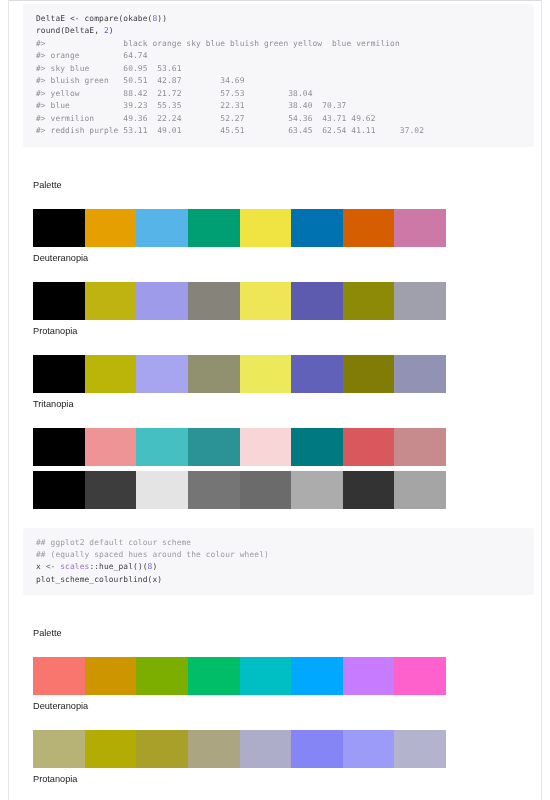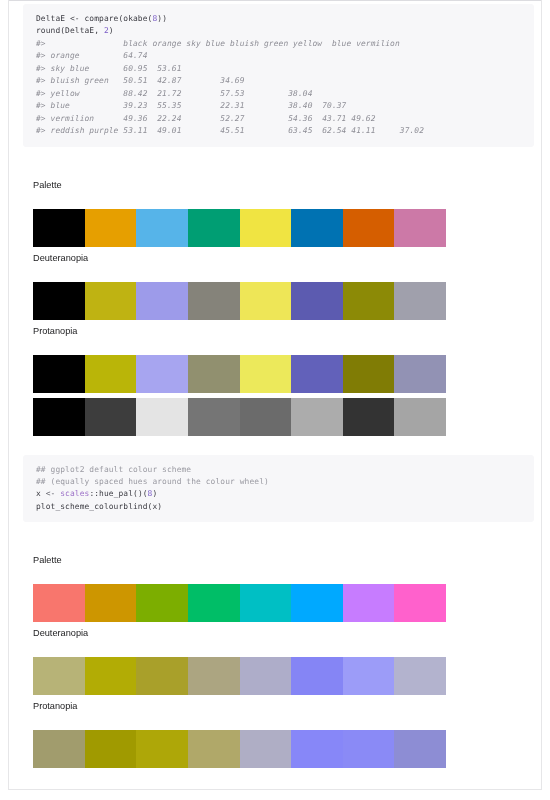--- a/index.html
+++ b/index.html
@@ -45,21 +45,21 @@
     color: #3b3b42;
     white-space: pre;
     overflow: hidden;
     letter-spacing: 0.1px;
   }
   .code-chunk .ln { display: block; white-space: pre; }
   .num   { color: #7a5cc6; }
   .cmt   { color: #9a9aa2; }
   .pkg   { color: #9b6fc7; text-align: right; }
   .arrow { color: #5a5a64; }
-  .out   { color: #8e8e96; font-style: italic; }
+  .out   { color: #8e8e96; }
 
   
   h2.section {
     font-size: 10.5px;
     font-weight: bold;
     color: #1d1d20;
     margin: 19px 0 13px 14px;
     letter-spacing: 0.05px;
   }
 
@@ -129,20 +129,33 @@
           <div class="swatch" style="background: rgb(186, 181, 8);"></div>
           <div class="swatch" style="background: rgb(167, 165, 240);"></div>
           <div class="swatch" style="background: rgb(145, 144, 111);"></div>
           <div class="swatch" style="background: rgb(236, 233, 91);"></div>
           <div class="swatch" style="background: rgb(98, 97, 186);"></div>
           <div class="swatch" style="background: rgb(128, 124, 5);"></div>
           <div class="swatch" style="background: rgb(146, 146, 180);"></div>
         </div>
       </div>
       <div class="pal-row">
+        <div class="pal-label">Tritanopia</div>
+        <div class="swatches">
+          <div class="swatch" style="background: rgb(0, 0, 0);"></div>
+          <div class="swatch" style="background: rgb(238, 147, 150);"></div>
+          <div class="swatch" style="background: rgb(69, 191, 194);"></div>
+          <div class="swatch" style="background: rgb(43, 147, 150);"></div>
+          <div class="swatch" style="background: rgb(248, 213, 214);"></div>
+          <div class="swatch" style="background: rgb(0, 122, 128);"></div>
+          <div class="swatch" style="background: rgb(217, 88, 94);"></div>
+          <div class="swatch" style="background: rgb(200, 139, 141);"></div>
+        </div>
+      </div>
+      <div class="pal-row">
         <div class="swatches">
           <div class="swatch" style="background: rgb(0, 0, 0);"></div>
           <div class="swatch" style="background: rgb(61, 61, 61);"></div>
           <div class="swatch" style="background: rgb(228, 228, 228);"></div>
           <div class="swatch" style="background: rgb(117, 117, 117);"></div>
           <div class="swatch" style="background: rgb(107, 107, 107);"></div>
           <div class="swatch" style="background: rgb(172, 172, 172);"></div>
           <div class="swatch" style="background: rgb(51, 51, 51);"></div>
           <div class="swatch" style="background: rgb(165, 165, 165);"></div>
         </div>

